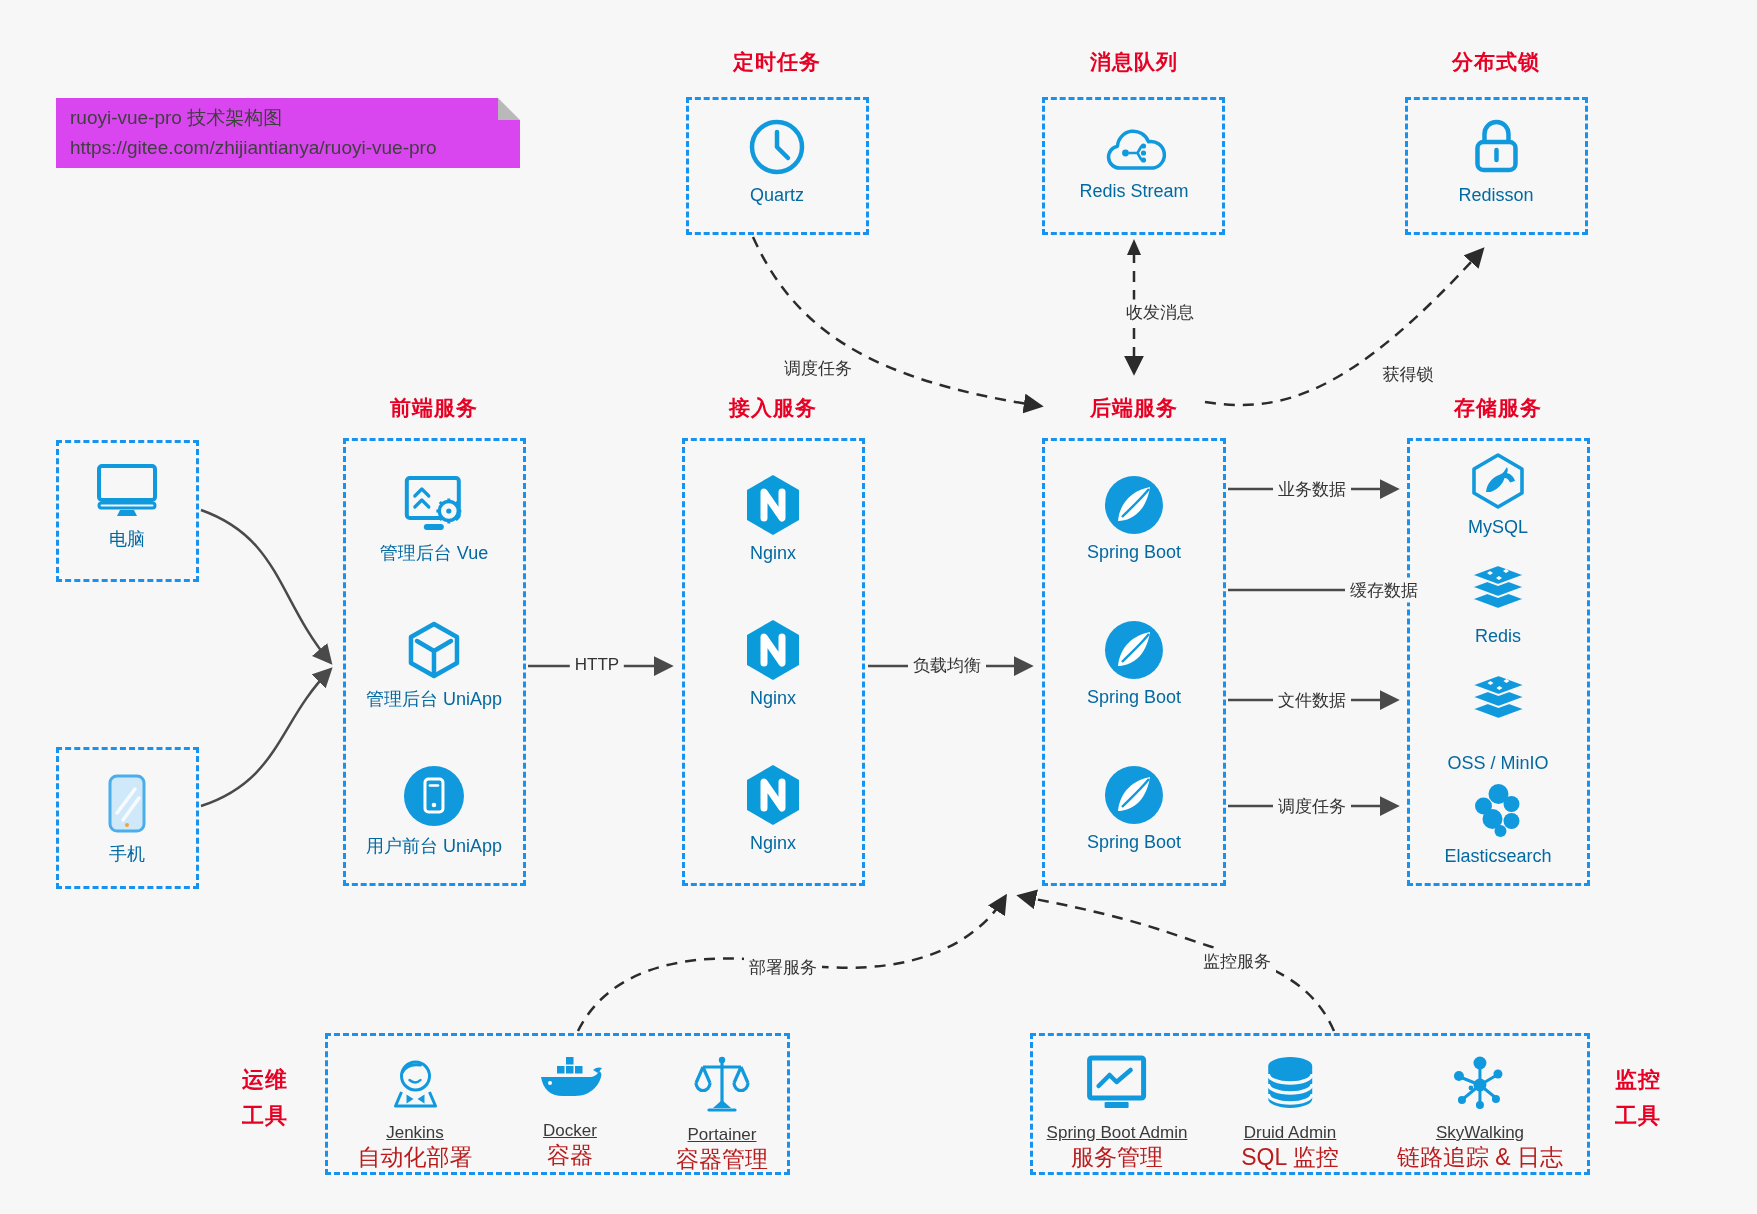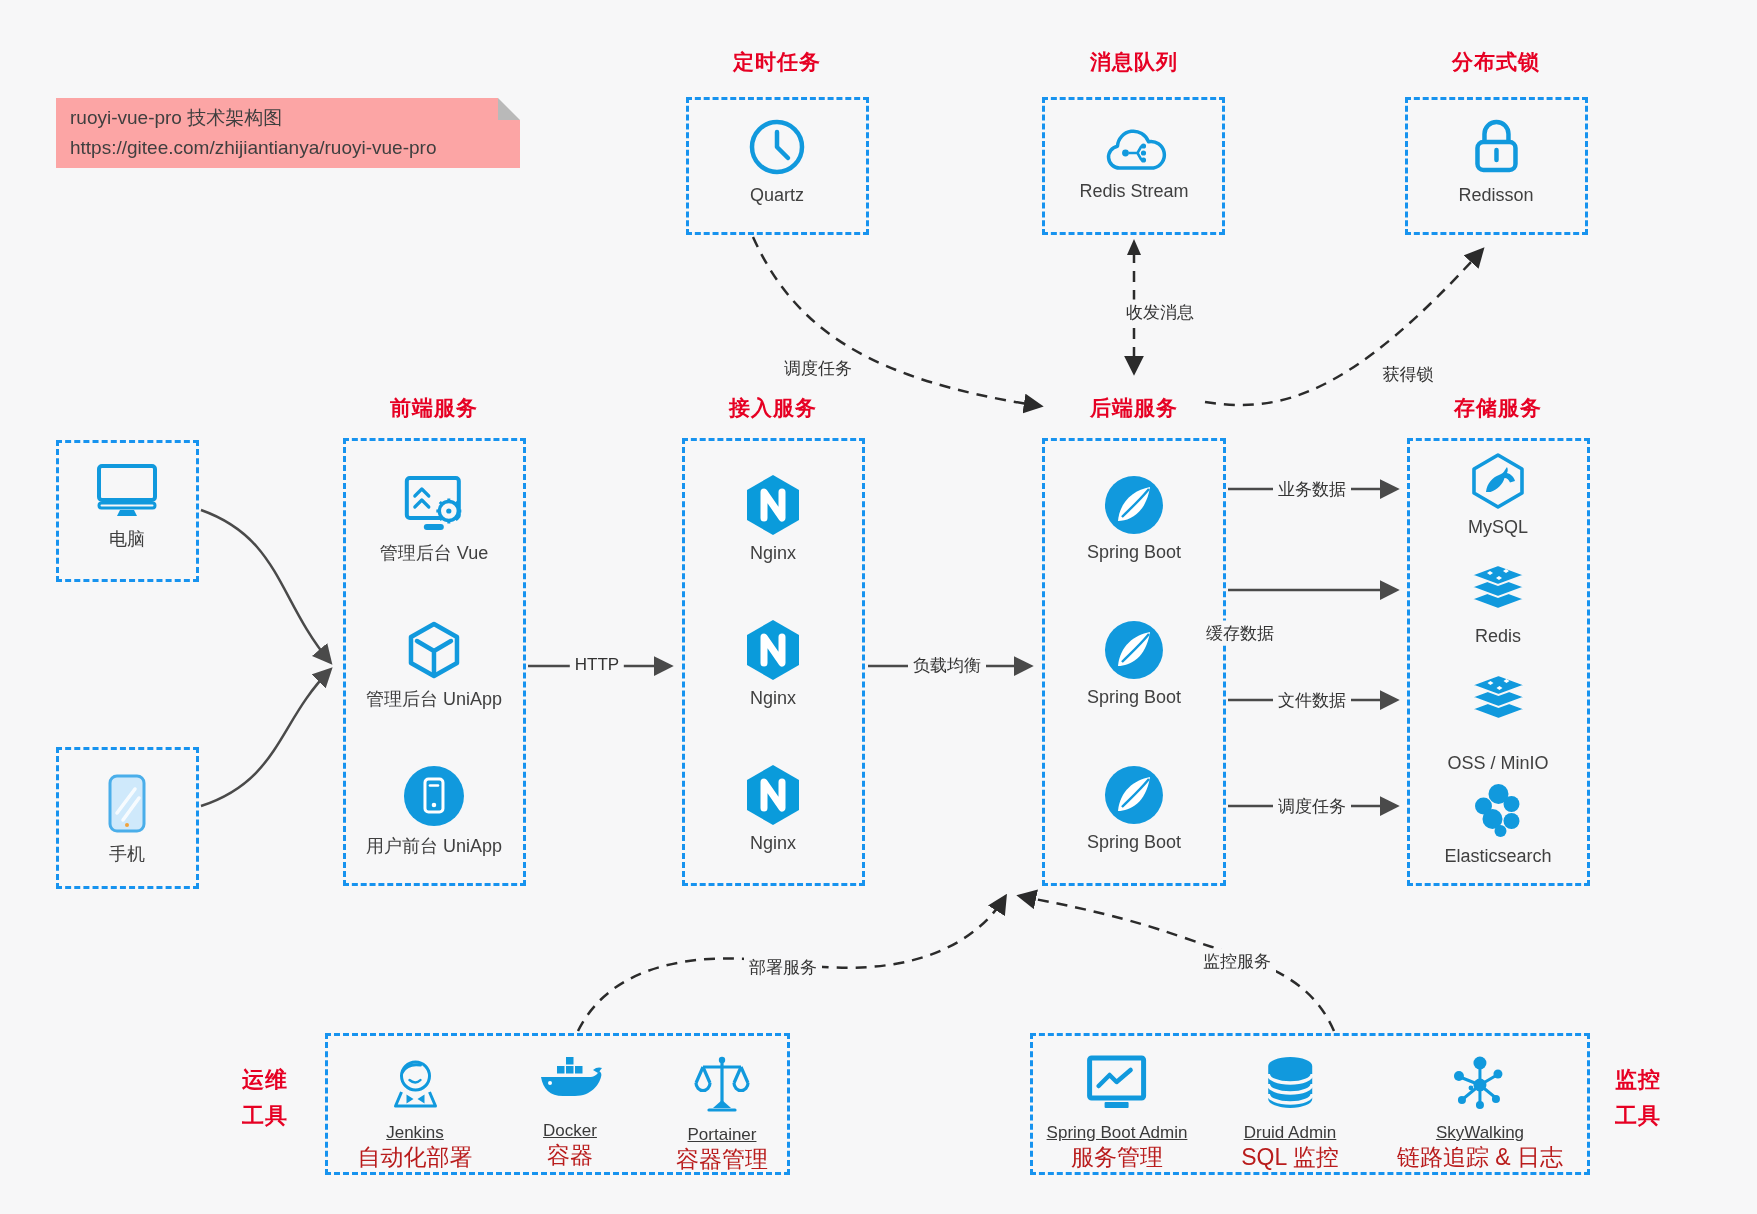--- a/index.html
+++ b/index.html
@@ -5,27 +5,27 @@
   html,body{margin:0;padding:0;background:#f7f7f8;}
   .canvas{position:relative;width:1757px;height:1214px;background:#f7f7f8;
           font-family:"Liberation Sans","DejaVu Sans",sans-serif;overflow:hidden;}
   .arrows{position:absolute;left:0;top:0;width:1757px;height:1214px;}
   .dashed-box{position:absolute;border:3px dashed #1793ef;box-sizing:border-box;background:transparent;}
   .group-title{position:absolute;color:#e60023;font-weight:bold;font-size:21px;text-align:center;
                transform:translateX(-50%);white-space:nowrap;letter-spacing:1px;}
   .side-label{position:absolute;color:#e60023;font-weight:bold;font-size:22px;line-height:36px;
               text-align:center;letter-spacing:1px;}
   .node{position:absolute;display:flex;flex-direction:column;align-items:center;transform:translateX(-50%);}
-  .node-label{font-size:18px;color:#404040;margin-top:7px;white-space:nowrap;text-align:center;}
+  .node-label{font-size:18px;color:#0369a1;margin-top:7px;white-space:nowrap;text-align:center;}
   .edge-label{position:absolute;transform:translate(-50%,-50%);font-size:17px;color:#333;
               background:#f7f7f8;padding:1px 5px;white-space:nowrap;}
   .bottom-item{position:absolute;display:flex;flex-direction:column;align-items:center;transform:translateX(-50%);}
   .bi-name{font-size:17px;color:#3a3a3a;margin-top:8px;line-height:25px;white-space:nowrap;text-align:center;text-decoration:underline;}
   .bi-desc{font-size:23px;color:#b91c1c;line-height:25px;white-space:nowrap;text-align:left;}
-  .sticky-note{position:absolute;left:56px;top:98px;width:464px;height:70px;background:#fca5a5;
+  .sticky-note{position:absolute;left:56px;top:98px;width:464px;height:70px;background:#d946ef;
                padding:0 0 0 14px;box-sizing:border-box;display:flex;flex-direction:column;justify-content:center;}
   .sticky-note .line{font-size:19px;color:#3f3f3f;line-height:30px;white-space:nowrap;}
   .fold{position:absolute;right:0;top:0;width:0;height:0;
         border-bottom:22px solid #b9b9b9;border-right:22px solid #f7f7f8;}
   svg{display:block;}
 </style>
 </head>
 <body>
 
 <div class="canvas">
@@ -338,21 +338,21 @@
         <circle cx="20" cy="34" r="2.4"></circle>
       </g>
     </svg>
     <div class="bi-name">SkyWalking</div>
     <div class="bi-desc">链路追踪 &amp; 日志</div>
   </div>
 
   <div class="edge-label" style="left:597px;top:665px;">HTTP</div>
   <div class="edge-label" style="left:947px;top:665px;">负载均衡</div>
   <div class="edge-label" style="left:1312px;top:489px;">业务数据</div>
-  <div class="edge-label" style="left:1240px;top:590px;margin-top:43px;">缓存数据</div>
+  <div class="edge-label" style="left:1384px;top:590px;">缓存数据</div>
   <div class="edge-label" style="left:1312px;top:700px;">文件数据</div>
   <div class="edge-label" style="left:1312px;top:806px;">调度任务</div>
   <div class="edge-label" style="left:818px;top:368px;">调度任务</div>
   <div class="edge-label" style="left:1136px;top:312px;margin-left:24px;">收发消息</div>
   <div class="edge-label" style="left:1408px;top:374px;">获得锁</div>
   <div class="edge-label" style="left:783px;top:967px;">部署服务</div>
   <div class="edge-label" style="left:1237px;top:961px;">监控服务</div>
 
 </div>
 

